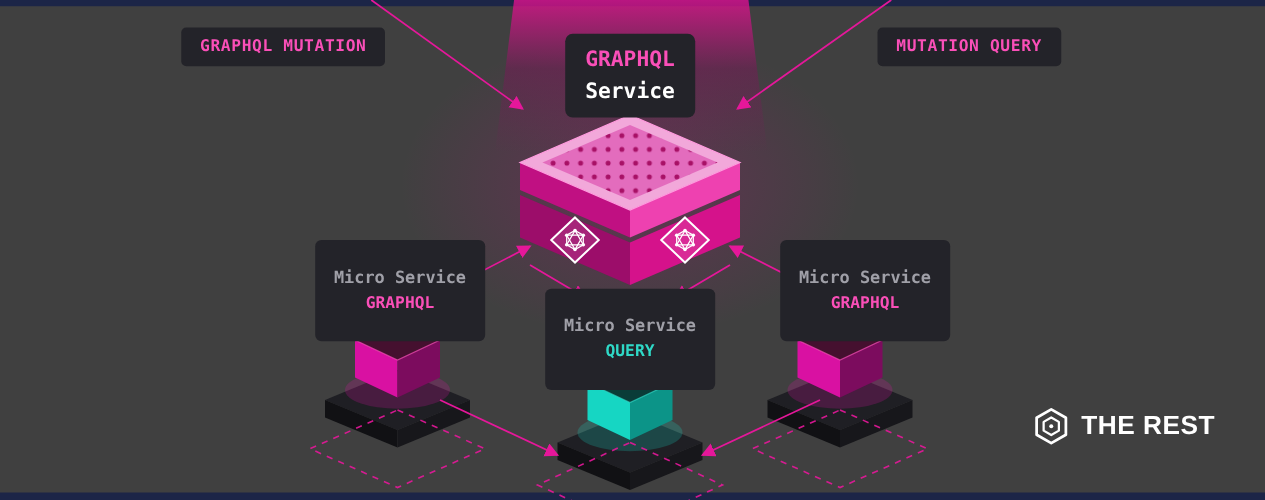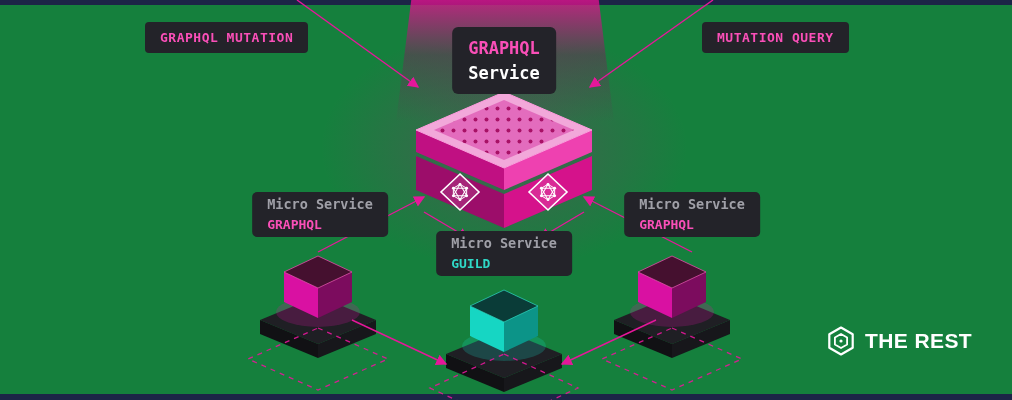--- a/index.html
+++ b/index.html
@@ -1,18 +1,18 @@
 <!DOCTYPE html>
 <html style="--pink: #e5179a; --pink-text: #fa4fb8; --teal-text: #2fd9c7; --gray-text: #a0a0a8; --badge-bg: #232329; --edge-strip: #1c2547; --gw-top: #f2a8da; --gw-top-inner: #e36cbd; --gw-dot: #a81166; --gw-left: #c01082; --gw-right: #ee41b0; --gw-base-left: #9c0d6a; --gw-base-right: #d5128b; --cube-magenta-bright: #d911a2; --cube-magenta-dark: #7c0c5e; --cube-magenta-top: #45102f; --cube-teal-bright: #16d6c3; --cube-teal-dark: #0c9488; --cube-teal-top: #0a3c38;"><head>
 <meta charset="utf-8">
 <style>
   html,body { margin:0; padding:0; background:#070709; }
   .stage {
     position:relative; width:1012px; height:400px; overflow:hidden;
-    background:#15803d;
+    background:#404040;
     font-family:"DejaVu Sans Mono", monospace;
   }
   .edge-strip { position:absolute; left:0; width:100%; height:5px; background:var(--edge-strip,#1c2547); z-index:1; }
   .edge-top { top:0; }
   .edge-bottom { bottom:0; height:6px; }
 
   .spotlight {
     position:absolute; left:396px; top:0; width:218px; height:122px; z-index:1;
     background:linear-gradient(180deg, rgba(224,18,143,0.80) 0%, rgba(140,12,96,0.38) 45%, rgba(90,8,62,0.0) 100%);
     clip-path:polygon(7% 0, 93% 0, 100% 100%, 0 100%);
@@ -37,22 +37,22 @@
   .gateway-label {
     position:absolute; z-index:4; left:504px; top:27px; transform:translateX(-50%);
     background:var(--badge-bg,#232329); border-radius:6px; padding:9px 16px;
     text-align:center; font-size:17px; font-weight:bold; line-height:1.45; white-space:nowrap;
   }
   .gateway-label .t1 { color:var(--pink-text,#fa4fb8); }
   .gateway-label .t2 { color:#ffffff; }
 
   .svc-label {
     position:absolute; z-index:4; transform:translateX(-50%);
-    background:var(--badge-bg,#232329); border-radius:5px; padding:2px 15px;
-    text-align:left; font-size:13px; font-weight:bold; line-height:1.55; white-space:nowrap;
+    background:var(--badge-bg,#232329); border-radius:5px; padding:20px 15px;
+    text-align:center; font-size:13px; font-weight:bold; line-height:1.55; white-space:nowrap;
   }
   .svc-label .name { color:var(--gray-text,#a0a0a8); font-size:13.5px; }
   .svc-label .proto-pink { color:var(--pink-text,#fa4fb8); }
   .svc-label .proto-teal { color:var(--teal-text,#2fd9c7); }
   .svc-left   { left:320px; top:192px; }
   .svc-center { left:504px; top:231px; }
   .svc-right  { left:692px; top:192px; }
 
   .brand {
     position:absolute; z-index:4; left:826px; top:326px;
@@ -172,21 +172,21 @@
     <div class="t1">GRAPHQL</div>
     <div class="t2">Service</div>
   </div>
 
   <div class="svc-label svc-left">
     <div class="name">Micro Service</div>
     <div class="proto-pink">GRAPHQL</div>
   </div>
   <div class="svc-label svc-center">
     <div class="name">Micro Service</div>
-    <div class="proto-teal">GUILD</div>
+    <div class="proto-teal">QUERY</div>
   </div>
   <div class="svc-label svc-right">
     <div class="name">Micro Service</div>
     <div class="proto-pink">GRAPHQL</div>
   </div>
 
   <div class="brand">
     <svg width="30" height="30" viewBox="0 0 30 30">
       <polygon points="15,1.5 26.7,8.2 26.7,21.8 15,28.5 3.3,21.8 3.3,8.2" fill="none" stroke="#ffffff" stroke-width="2.2" stroke-linejoin="round"></polygon>
       <polygon points="15,8 21.1,11.5 21.1,18.5 15,22 8.9,18.5 8.9,11.5" fill="none" stroke="#ffffff" stroke-width="1.8" stroke-linejoin="round"></polygon>

